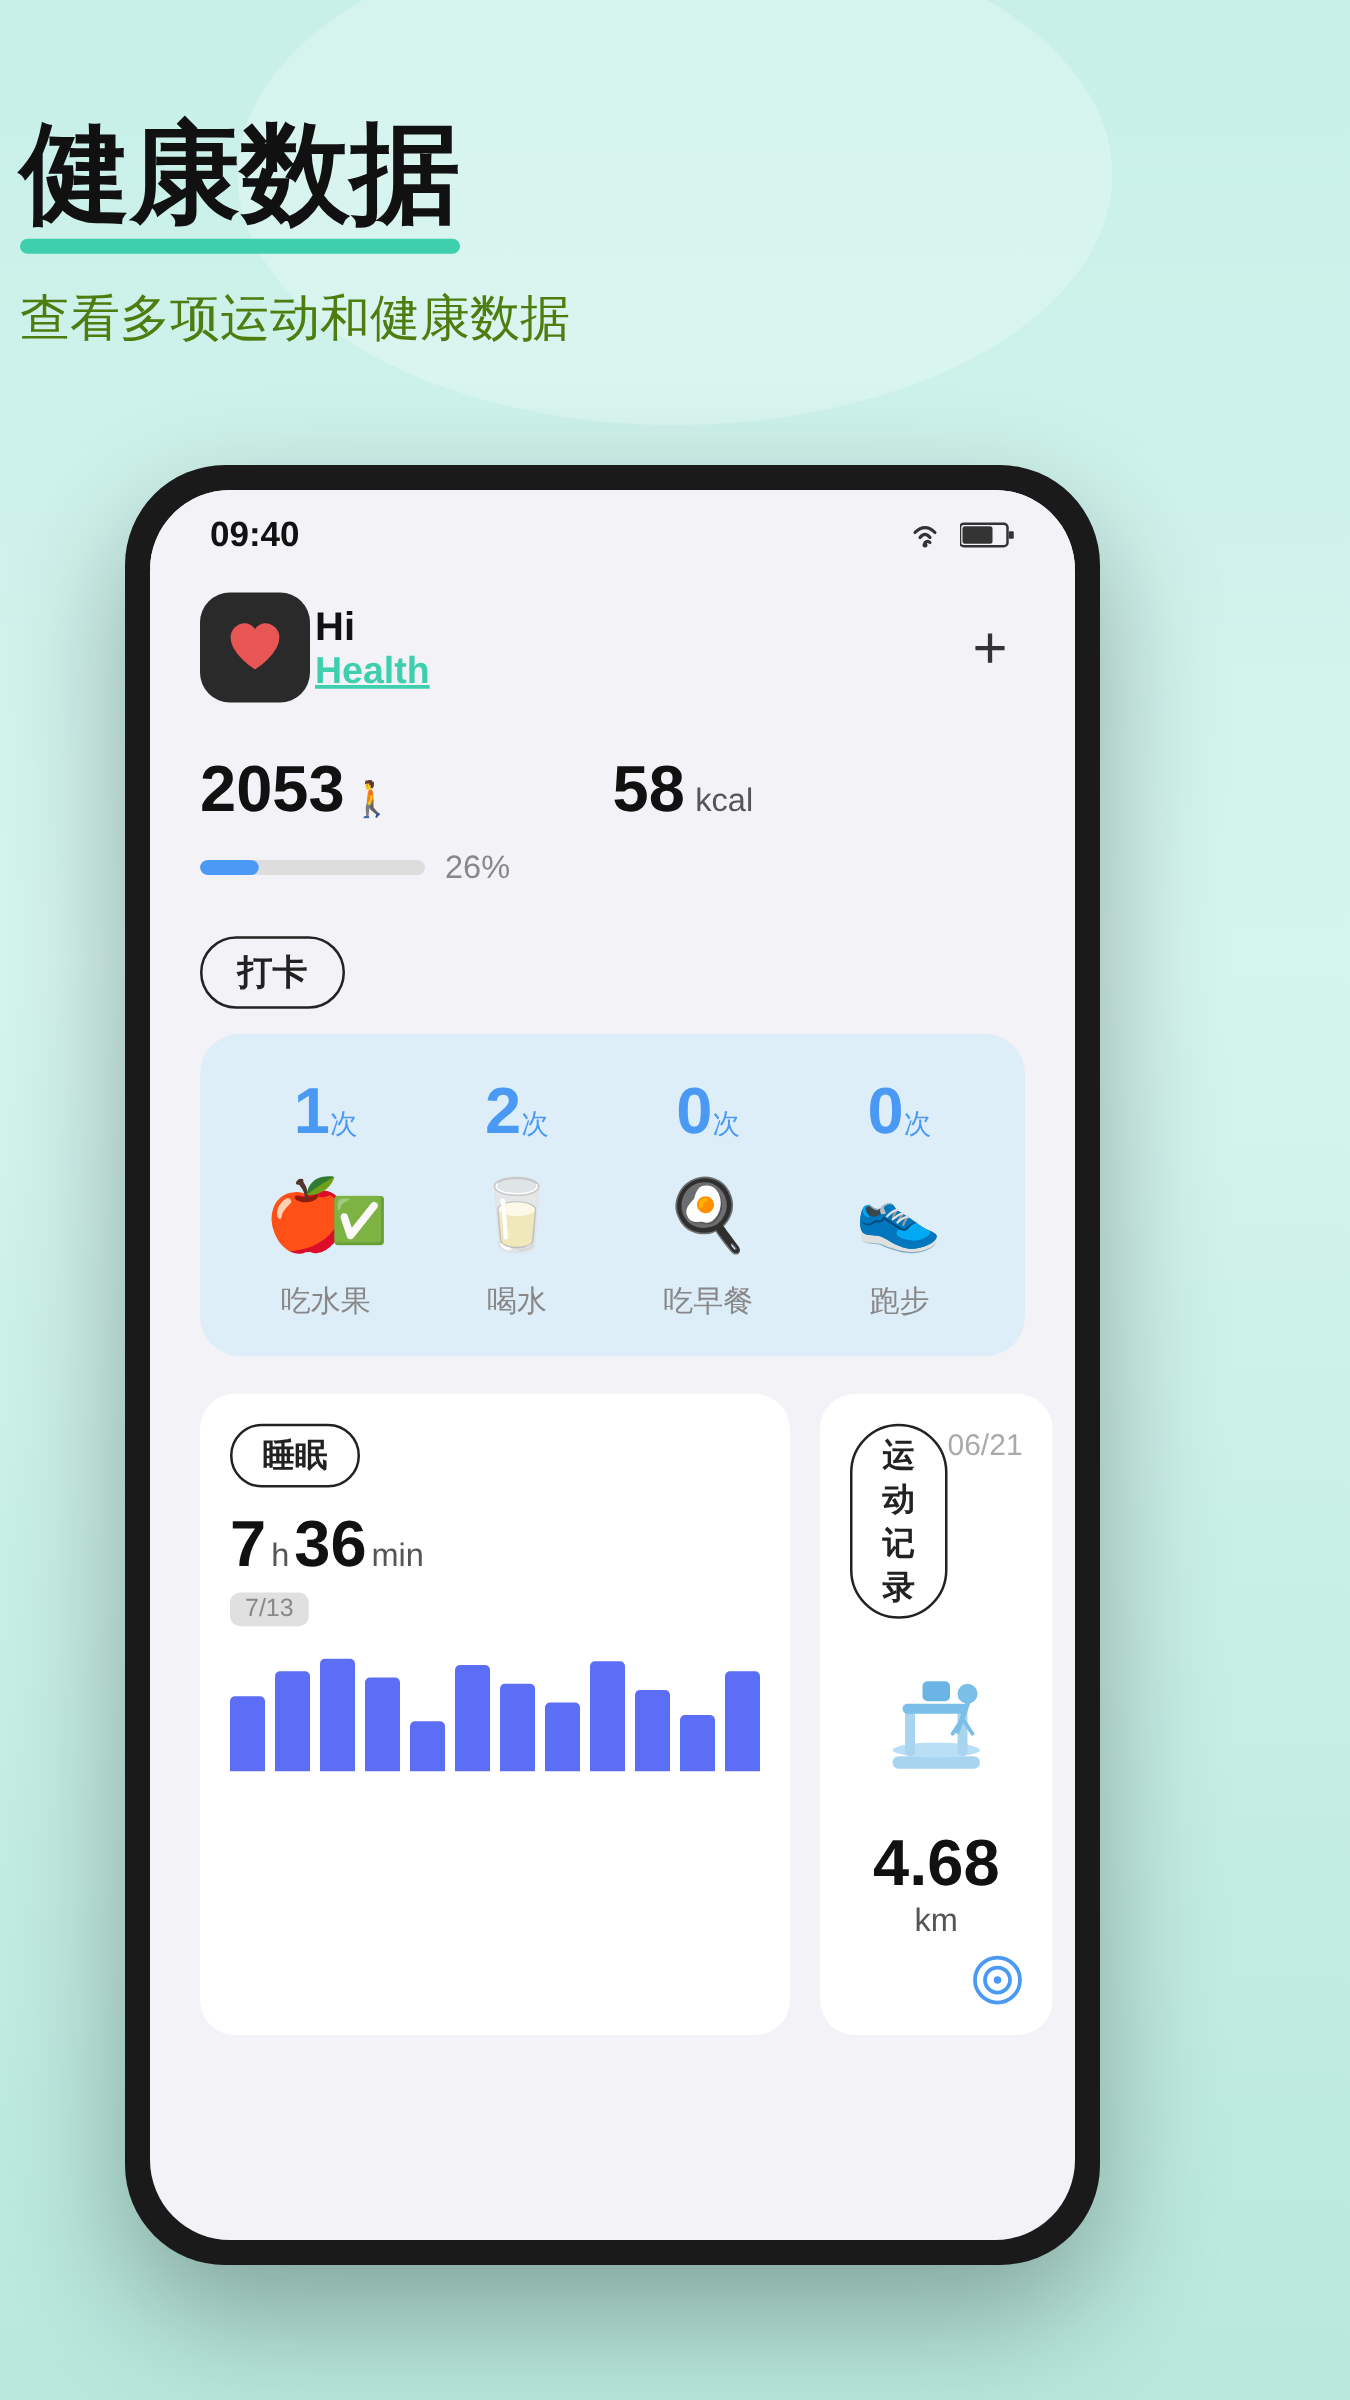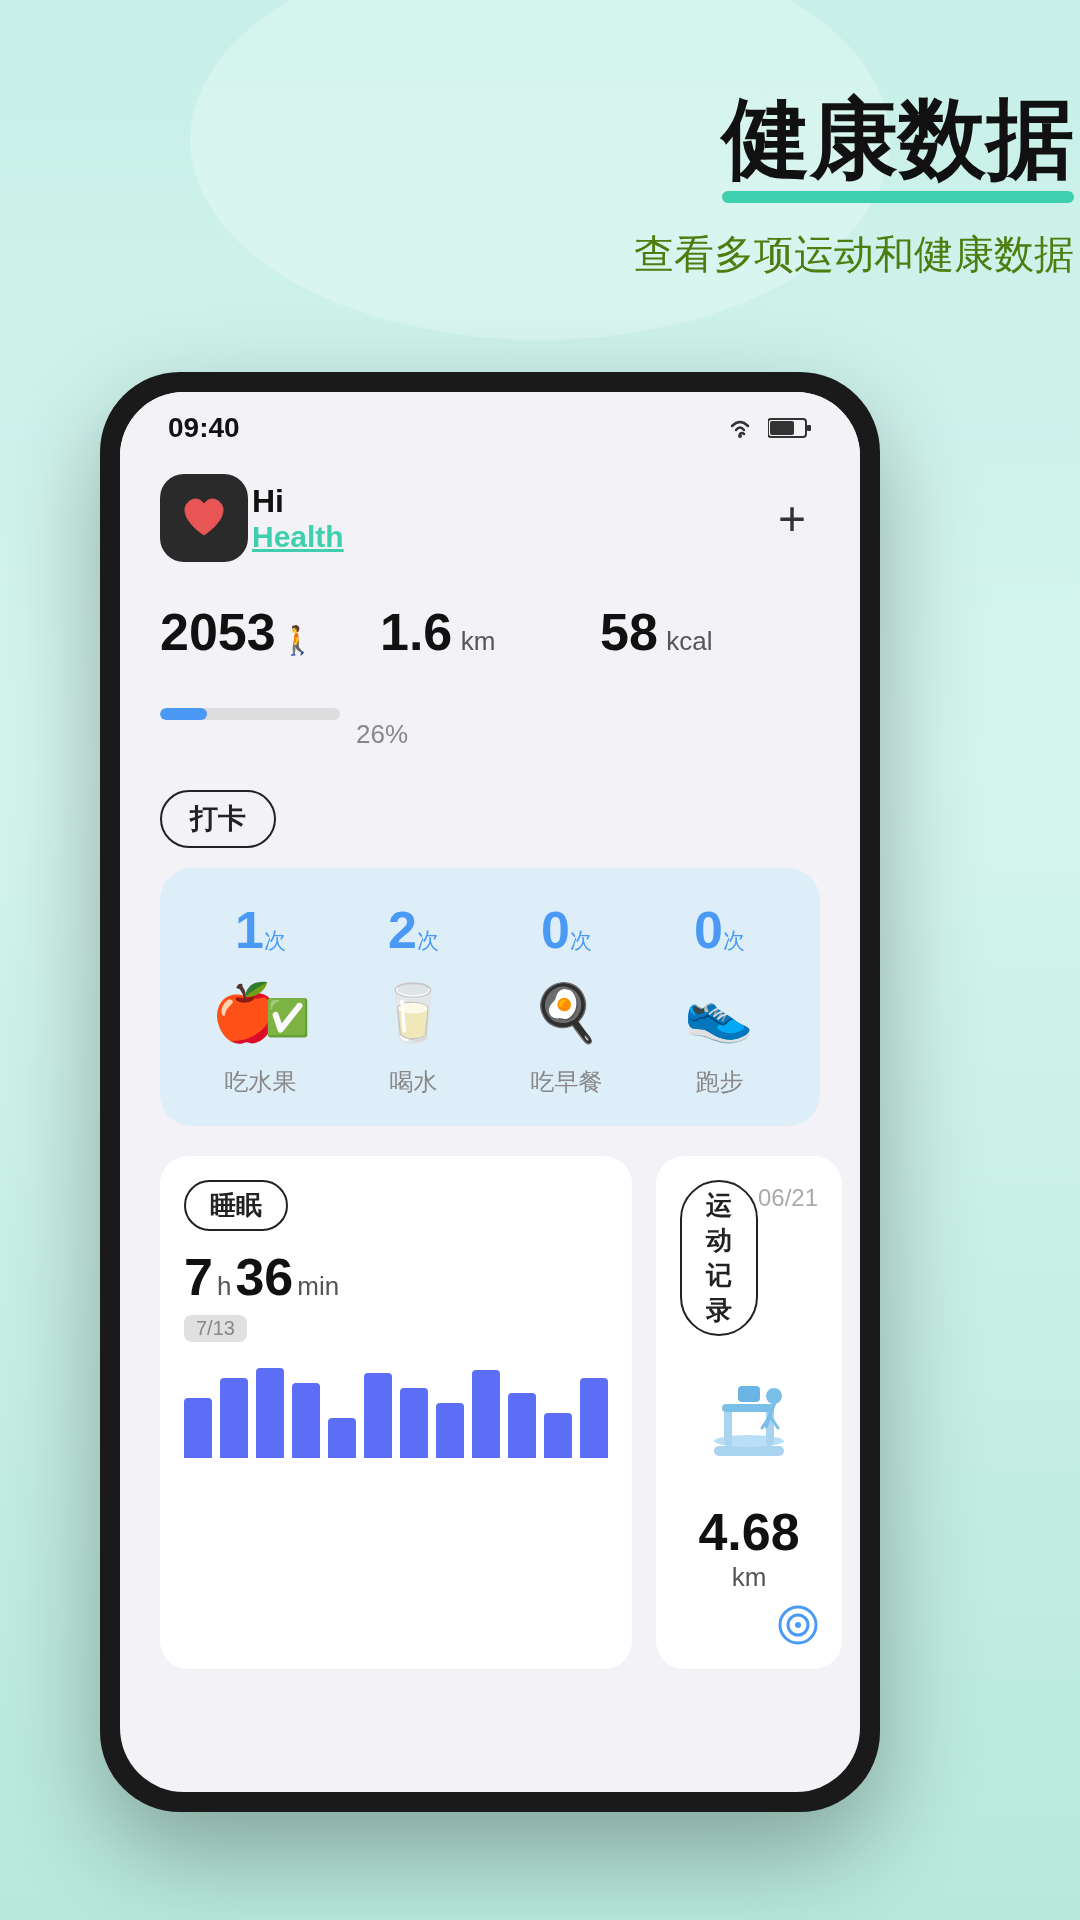--- a/index.html
+++ b/index.html
@@ -11,22 +11,22 @@
       font-family: -apple-system, 'PingFang SC', 'Microsoft YaHei', sans-serif;
       display: flex;
       flex-direction: column;
       align-items: center;
       overflow: hidden;
     }
 
     
     .hero {
       width: 100%;
-      text-align: right;
-      padding: 80px 6px 50px;
+      text-align: left;
+      padding: 80px 16px 50px;
       position: relative;
     }
     .hero::before {
       content: '';
       position: absolute;
       top: -60px;
       left: 50%;
       transform: translateX(-50%);
       width: 700px;
       height: 400px;
@@ -191,21 +191,20 @@
       overflow: hidden;
     }
     .progress-bar-fill {
       height: 100%;
       background: #4a9af5;
       border-radius: 6px;
     }
     .progress-pct {
       font-size: 26px;
       color: #888;
-      margin-top: 41px;
     }
 
     
     .section-block {
       padding: 20px 40px;
     }
     .section-label {
       display: inline-flex;
       align-items: center;
       border: 2px solid #222;
@@ -394,24 +393,20 @@
           </div>
         </div>
         <div class="add-btn">+</div>
       </div>
 
       <div class="stats-section">
         <div class="stats-row">
           <div class="stat-item">
             <span class="stat-value">2053</span>
             <span class="stat-icon">🚶</span>
-          </div>
-          <div class="stat-item">
-            <span class="stat-value">1.6</span>
-            <span class="stat-unit">km</span>
           </div>
           <div class="stat-item">
             <span class="stat-value">58</span>
             <span class="stat-unit">kcal</span>
           </div>
         </div>
         <div class="progress-row">
           <div class="progress-bar-bg">
             <div class="progress-bar-fill" style="width:26%"></div>
           </div>

